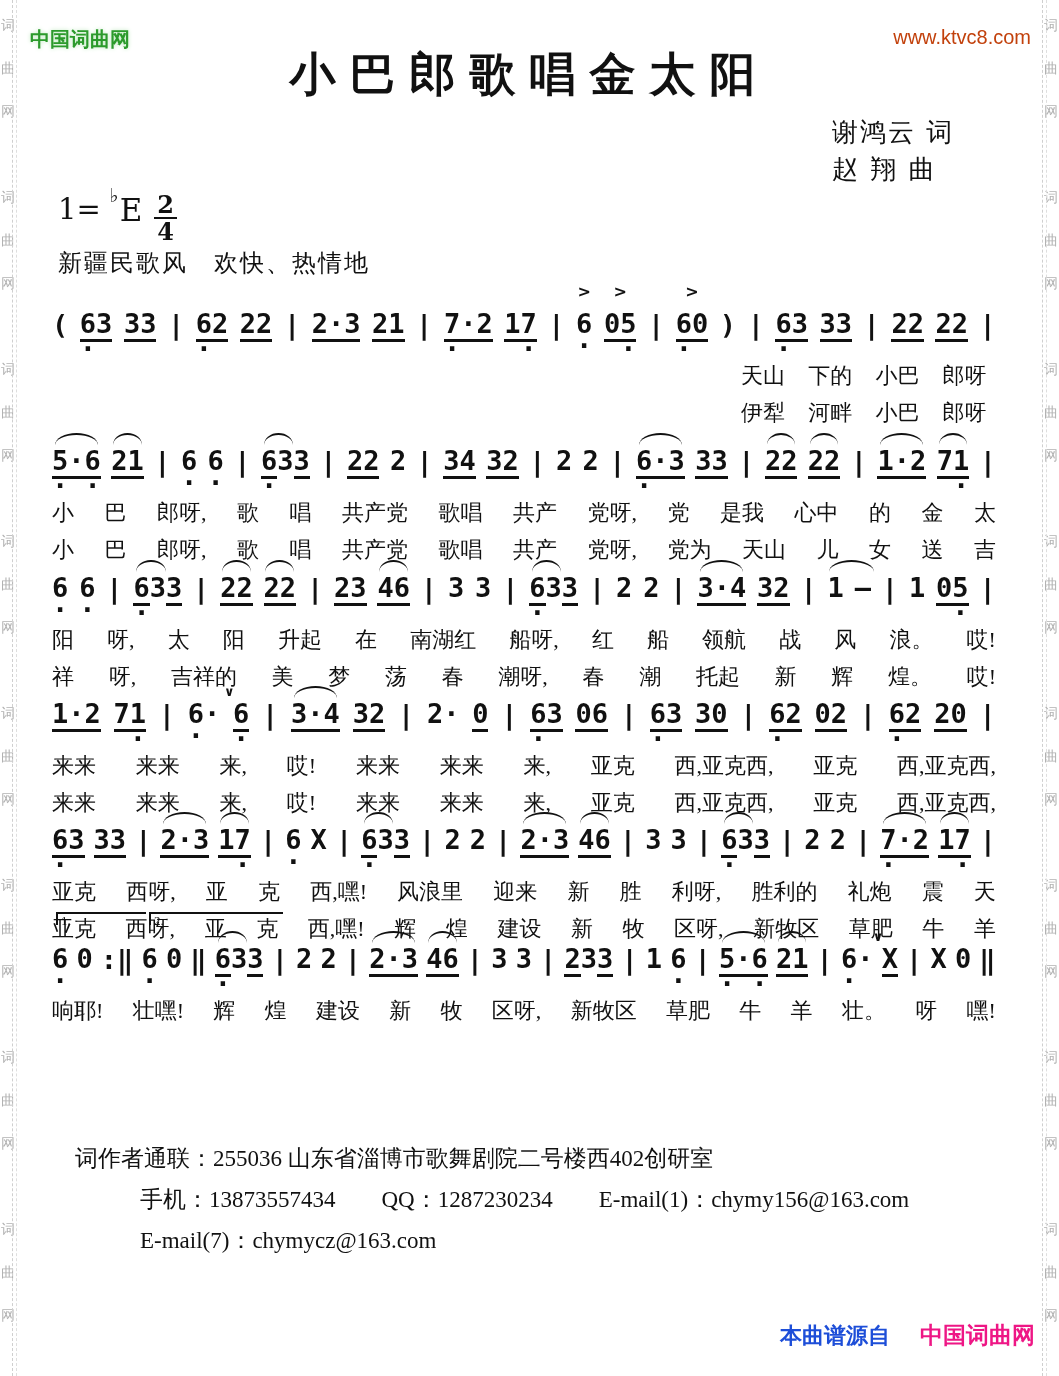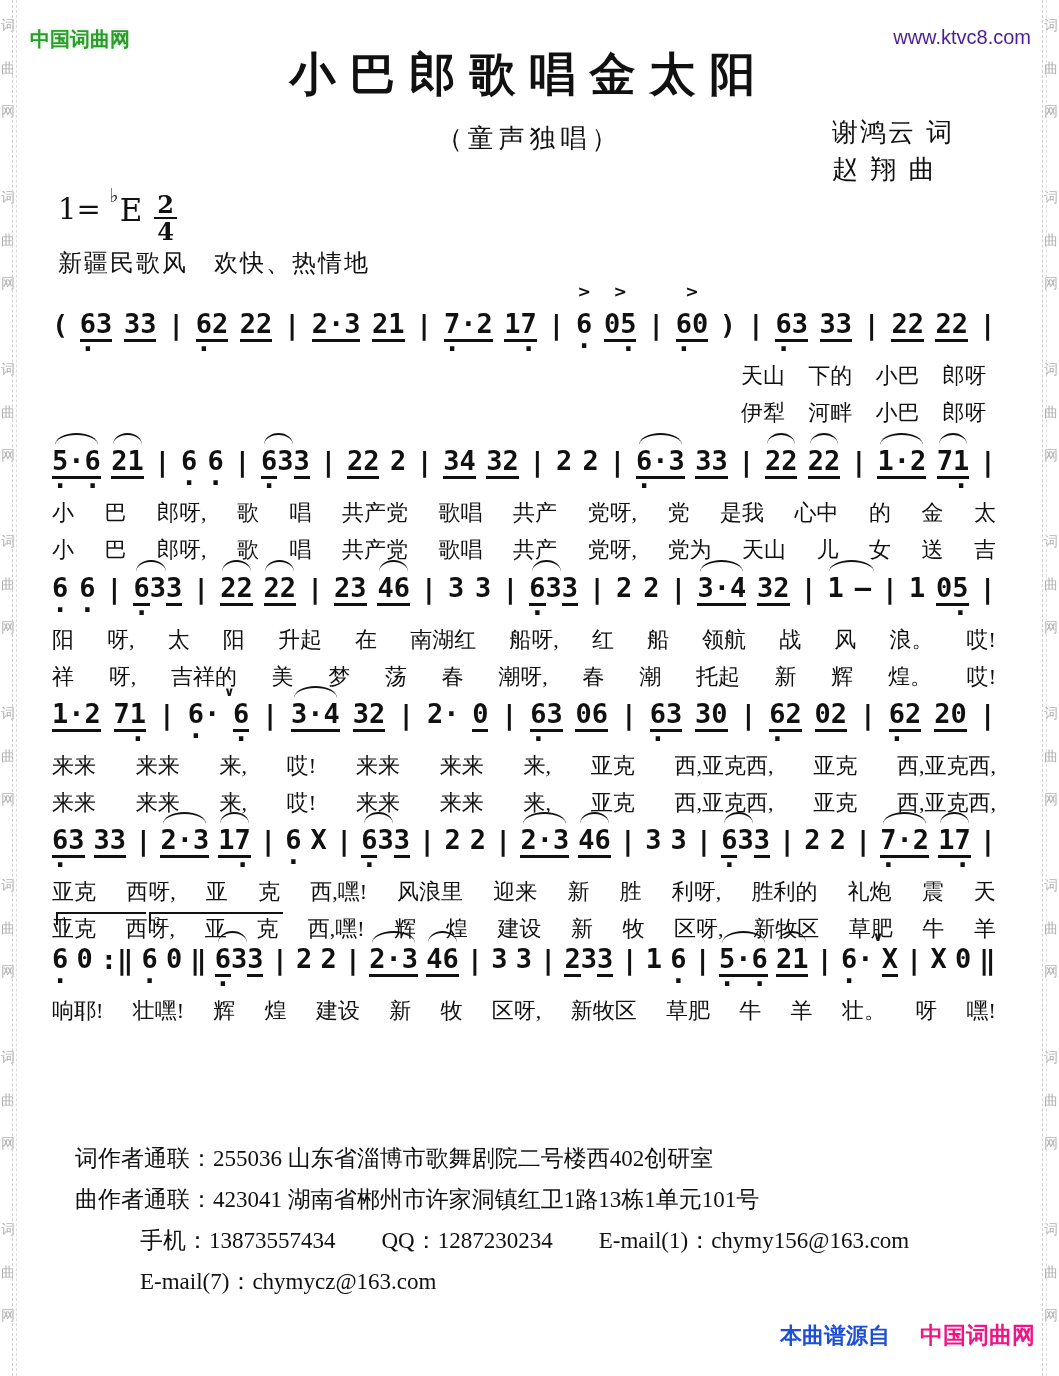--- a/index.html
+++ b/index.html
@@ -133,24 +133,23 @@
  
 词
 曲
 网
  
 </div>
   <div class="rail left"></div>
   <div class="rail right"></div>
 
   <div class="site left" style="color: rgb(44, 154, 44);">中国词曲网</div>
-  <div class="site right" style="color: #4c1d95;">www.ktvc8.com</div>
+  <div class="site right" style="color: #c2410c;">www.ktvc8.com</div>
 
   <div class="title">小巴郎歌唱金太阳</div>
-  <div class="subtitle">（童声独唱）</div>
 
   <div class="authors">
     <div>谢鸿云 词</div>
     <div>赵 翔 曲</div>
   </div>
 
   <div class="keysig">
     <span>1=</span>
     <span class="flat">♭</span>
     <span class="keynote">E</span>
@@ -644,21 +643,20 @@
             <span class="txt">0</span>
           </span>
           <span class="bar">‖</span>
         </div>
         <div class="lyr"><span>响耶!</span><span>壮嘿!</span><span>辉</span><span>煌</span><span>建设</span><span>新</span><span>牧</span><span>区呀,</span><span>新牧区</span><span>草肥</span><span>牛</span><span>羊</span><span>壮。</span><span>呀</span><span>嘿!</span></div>
       </div>
     </div>
 
   <div class="footer">
       <div class="fline a">词作者通联：255036 山东省淄博市歌舞剧院二号楼西402创研室</div>
-      <div class="fline a">曲作者通联：423041 湖南省郴州市许家洞镇红卫1路13栋1单元101号</div>
       <div class="fline b">手机：13873557434　　QQ：1287230234　　E-mail(1)：chymy156@163.com</div>
       <div class="fline b">E-mail(7)：chymycz@163.com</div>
     </div>
 
   <div class="credit">
     <span class="prefix">本曲谱源自</span>
     <span class="sitename" style="color: rgb(238, 22, 133);">中国词曲网</span>
   </div>
 
 </div>

